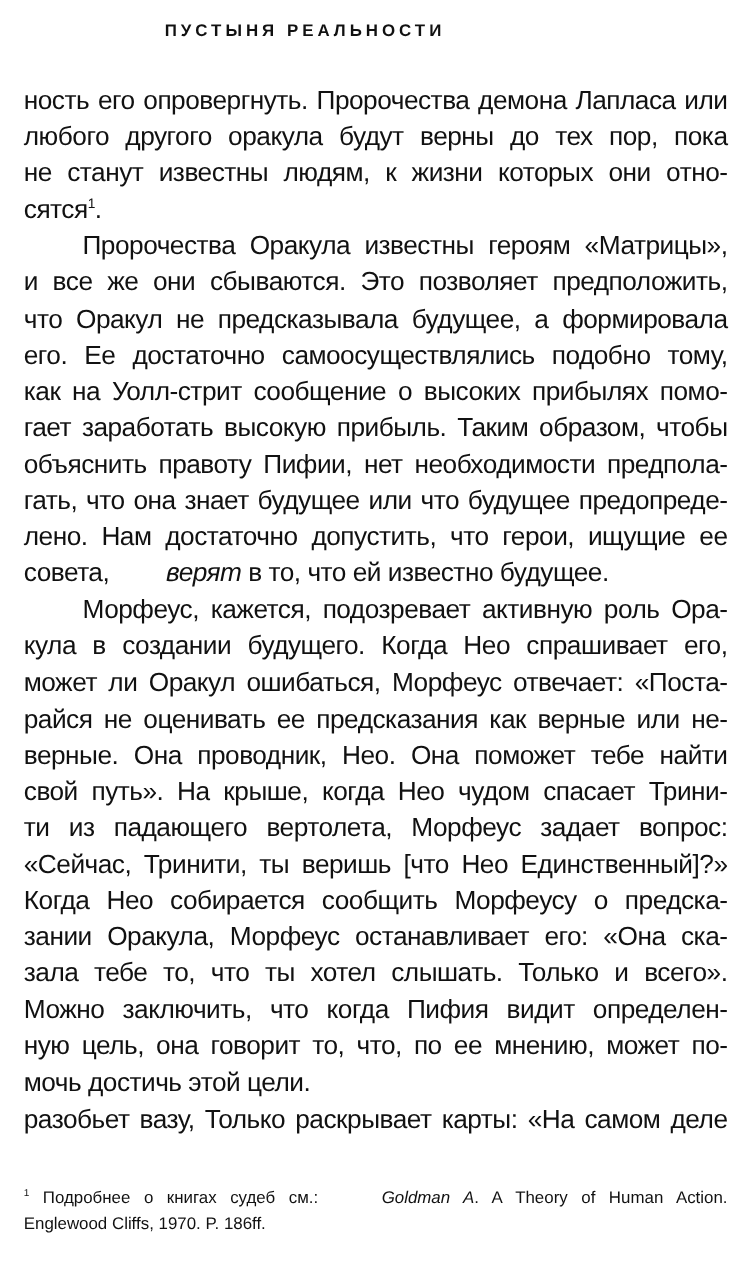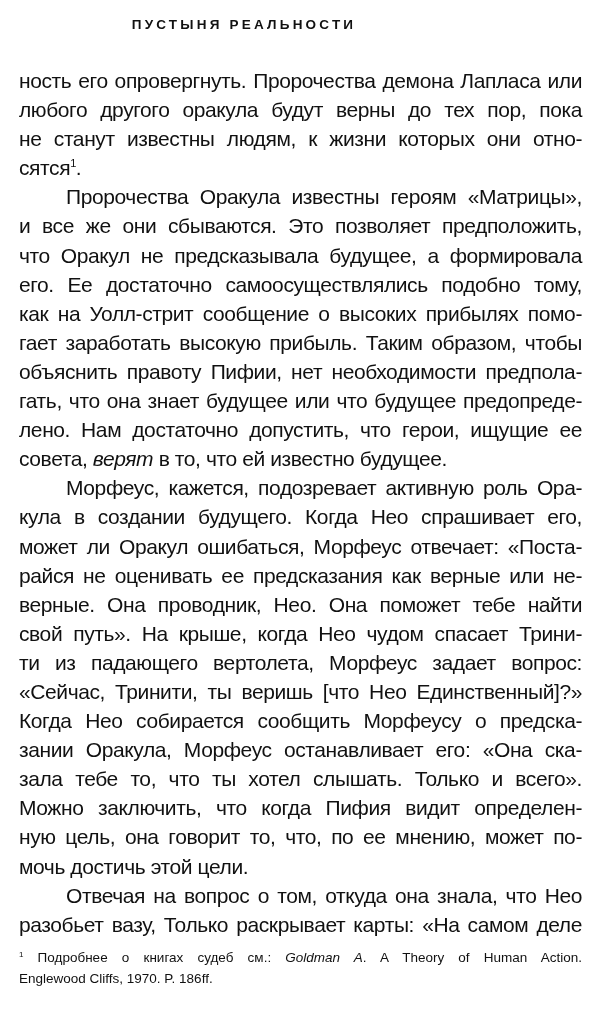--- a/index.html
+++ b/index.html
@@ -22,21 +22,21 @@
     position: absolute; left: 19px; top: 947px; width: 563px;
     font-family: "Liberation Sans", sans-serif; font-size: 13.5px; line-height: 21px;
   }
   .footnote .fl { display: block; white-space: nowrap; text-align: justify; text-align-last: justify; }
   .footnote .fl.last { text-align-last: left; }
   .footnote sup { font-size: 8px; vertical-align: 5px; }
   .page-num {
     position: absolute; left: 0; top: 1024px; width: 600px; text-align: center;
     font-family: "Liberation Sans", sans-serif; font-weight: bold; font-size: 20px;
   }
-  i { font-style: italic; }
+  i { font-style: italic; margin-left: 40px; }
 </style>
 </head>
 <body>
 
 <div class="header">ПУСТЫНЯ РЕАЛЬНОСТИ</div>
 
 <div class="body-text" id="body-text">
     <span class="line"><span>ность его опровергнуть. Пророчества демона Лапласа или</span></span>
     <span class="line"><span>любого другого оракула будут верны до тех пор, пока</span></span>
     <span class="line"><span>не станут известны людям, к жизни которых они отно-</span></span>
@@ -58,21 +58,20 @@
     <span class="line"><span>верные. Она проводник, Нео. Она поможет тебе найти</span></span>
     <span class="line"><span>свой путь». На крыше, когда Нео чудом спасает Трини-</span></span>
     <span class="line"><span>ти из падающего вертолета, Морфеус задает вопрос:</span></span>
     <span class="line"><span>«Сейчас, Тринити, ты веришь [что Нео Единственный]?»</span></span>
     <span class="line"><span>Когда Нео собирается сообщить Морфеусу о предска-</span></span>
     <span class="line"><span>зании Оракула, Морфеус останавливает его: «Она ска-</span></span>
     <span class="line"><span>зала тебе то, что ты хотел слышать. Только и всего».</span></span>
     <span class="line"><span>Можно заключить, что когда Пифия видит определен-</span></span>
     <span class="line"><span>ную цель, она говорит то, что, по ее мнению, может по-</span></span>
     <span class="line last"><span>мочь достичь этой цели.</span></span>
-    <span class="line indent"><span>Отвечая на вопрос о том, откуда она знала, что Нео</span></span>
     <span class="line"><span>разобьет вазу, Только раскрывает карты: «На самом деле</span></span>
   </div>
 
 <div class="footnote">
   <span class="fl"><sup>1</sup><span> Подробнее о книгах судеб см.: </span><i>Goldman A</i><span>. A Theory of Human Action.</span></span>
   <span class="fl last">Englewood Cliffs, 1970. P. 186ff.</span>
 </div>
 
 <div class="page-num">137</div>
 

